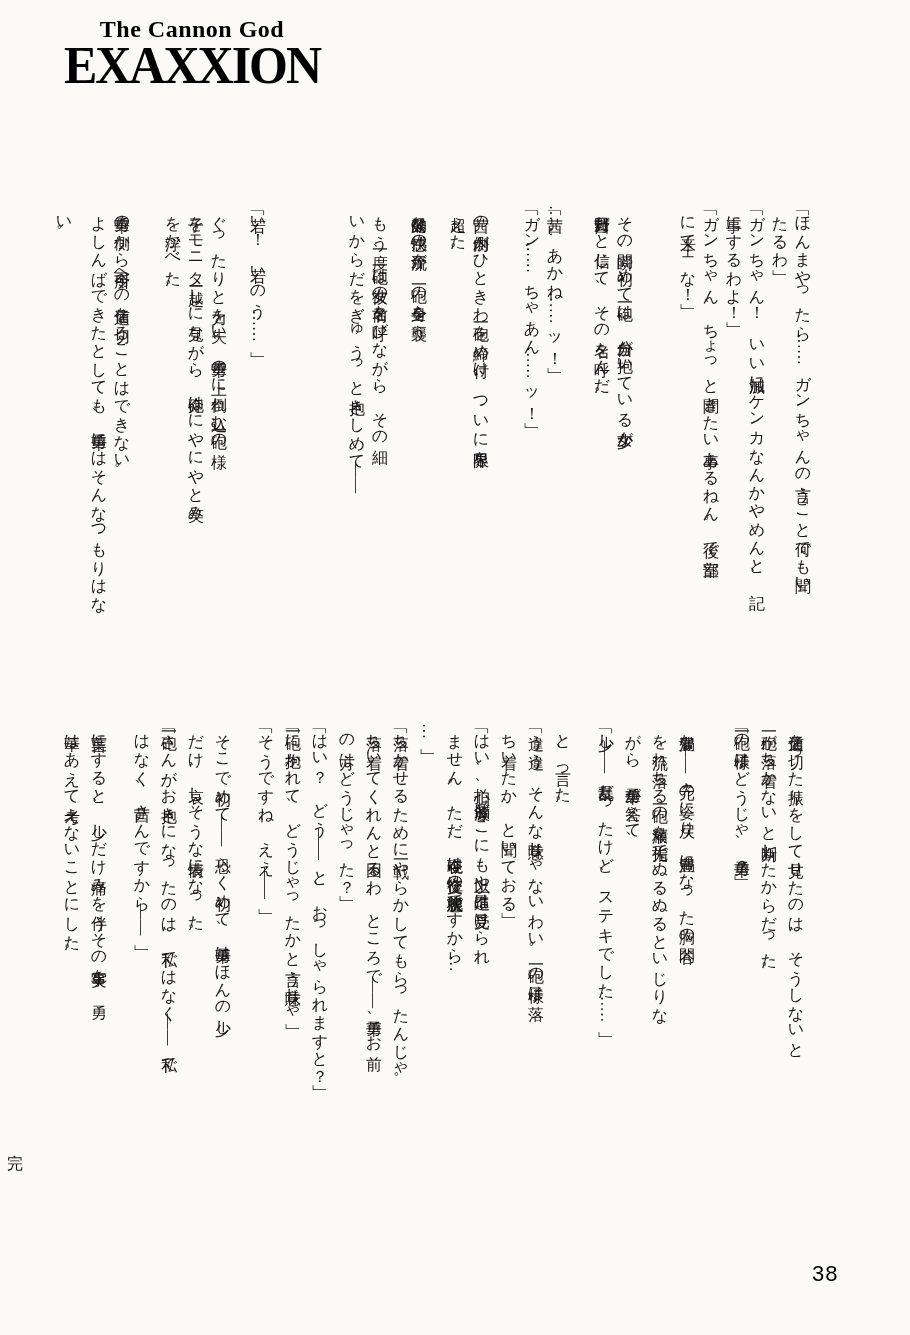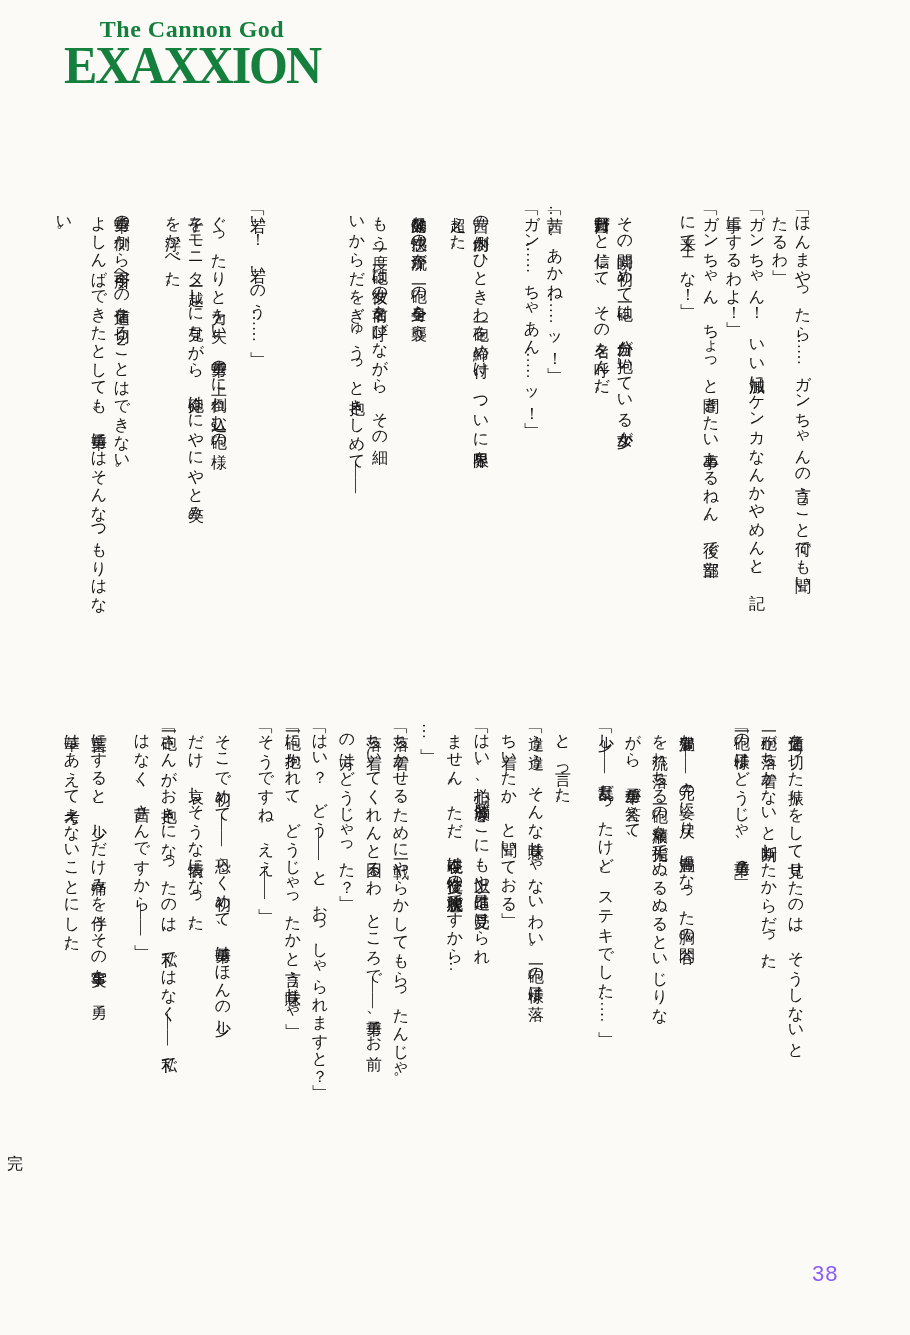--- a/index.html
+++ b/index.html
@@ -7,21 +7,21 @@
     position:relative;
     width:910px;height:1335px;
     background:#fbfaf7;
     overflow:hidden;
     font-family:"Liberation Serif", serif;
     color:#141414;
   }
   
   .logo{
     position:absolute;left:58px;top:16px;width:268px;
-    text-align:center;font-weight:bold;color:#15803d;
+    text-align:center;font-weight:bold;color:#000000;
   }
   .logo-line1{font-size:24px;line-height:26px;letter-spacing:0.5px;}
   .logo-line2{font-size:50px;line-height:46px;letter-spacing:-2px;transform:scaleY(1.04);}
   .logo-line3{font-size:37px;line-height:38px;letter-spacing:1px;}
   
   .vblock{
     position:absolute;
     writing-mode:vertical-rl;
     text-orientation:mixed;
     font-size:16px;
@@ -34,21 +34,21 @@
   .indent{padding-block-start:16px;}      
   .gap{margin-block-start:24px;}          
   .gap-s{margin-block-start:12px;}
   .gap-l{margin-block-start:30px;}
   .gap-xl{margin-block-start:76px;}       
   .align-end{text-align:end;height:100%;} 
   
   .page-number{
     position:absolute;left:812px;top:1261px;
     font-family:"Liberation Sans", sans-serif;
-    font-size:22px;color:#8b5cf6;letter-spacing:1px;
+    font-size:22px;color:#000000;letter-spacing:1px;
   }
 </style>
 </head>
 <body>
 
 <div class="page">
 
   <div class="logo">
     <div class="logo-line1">The Cannon God</div>
     <div class="logo-line2">EXAXXION</div>

